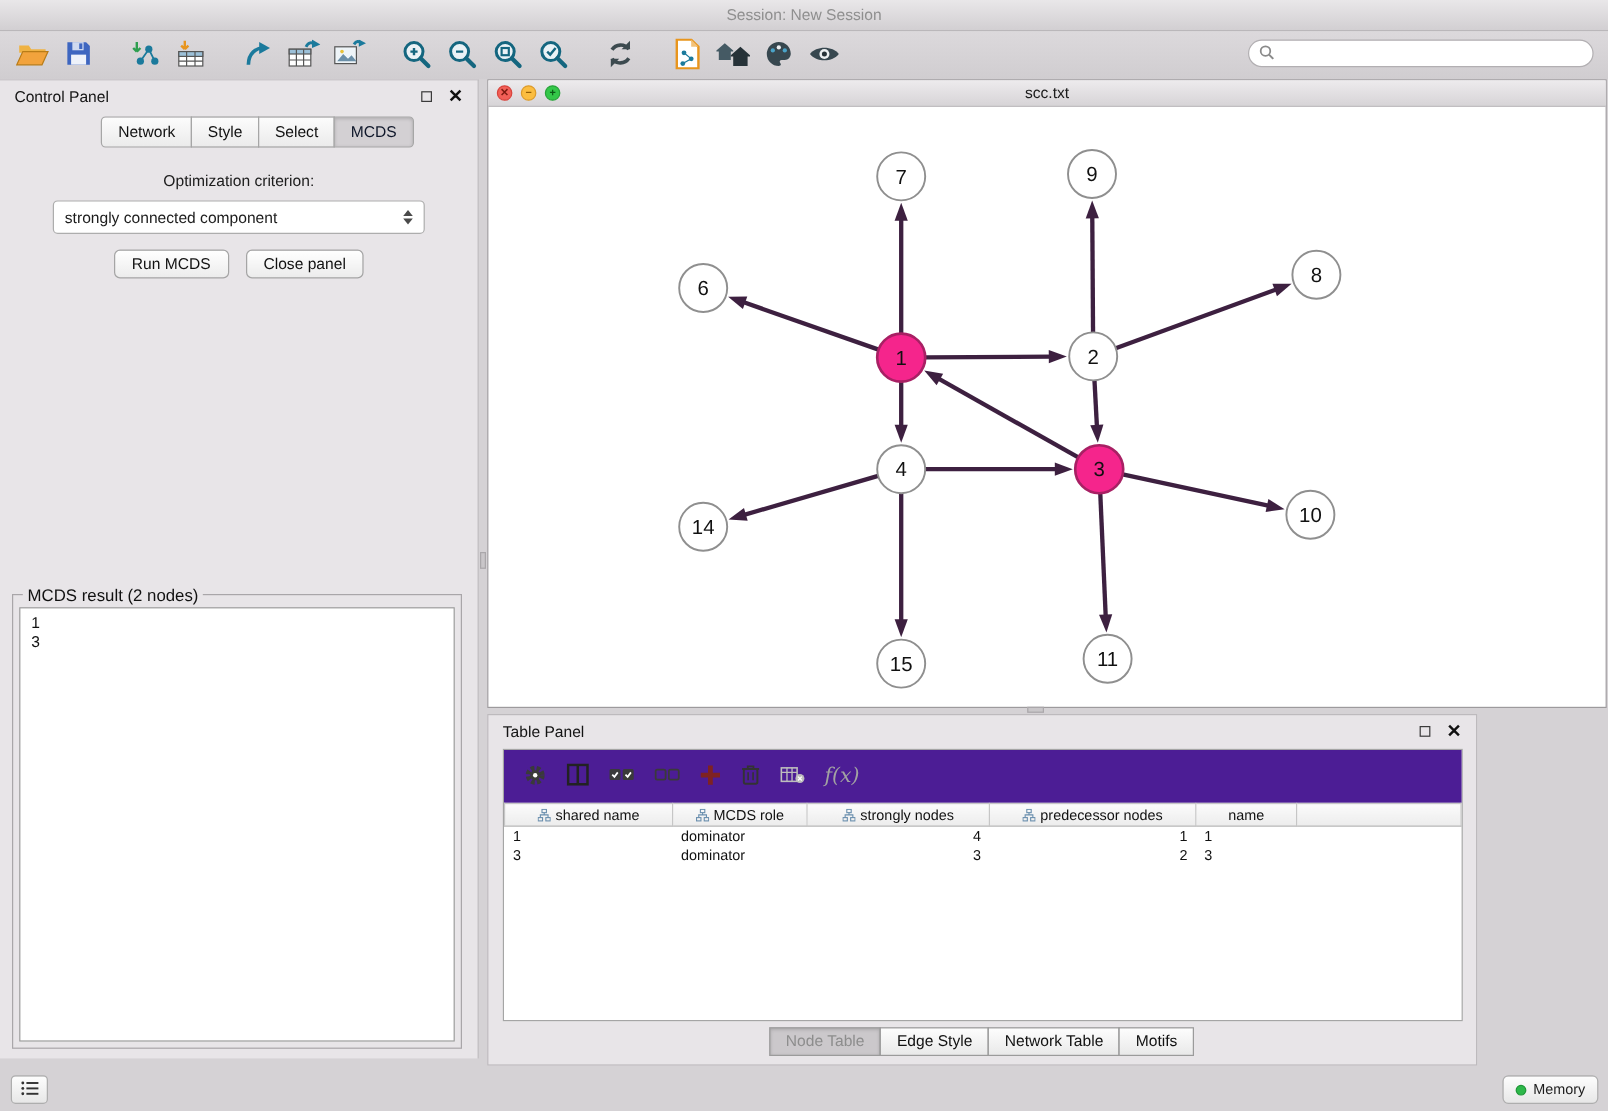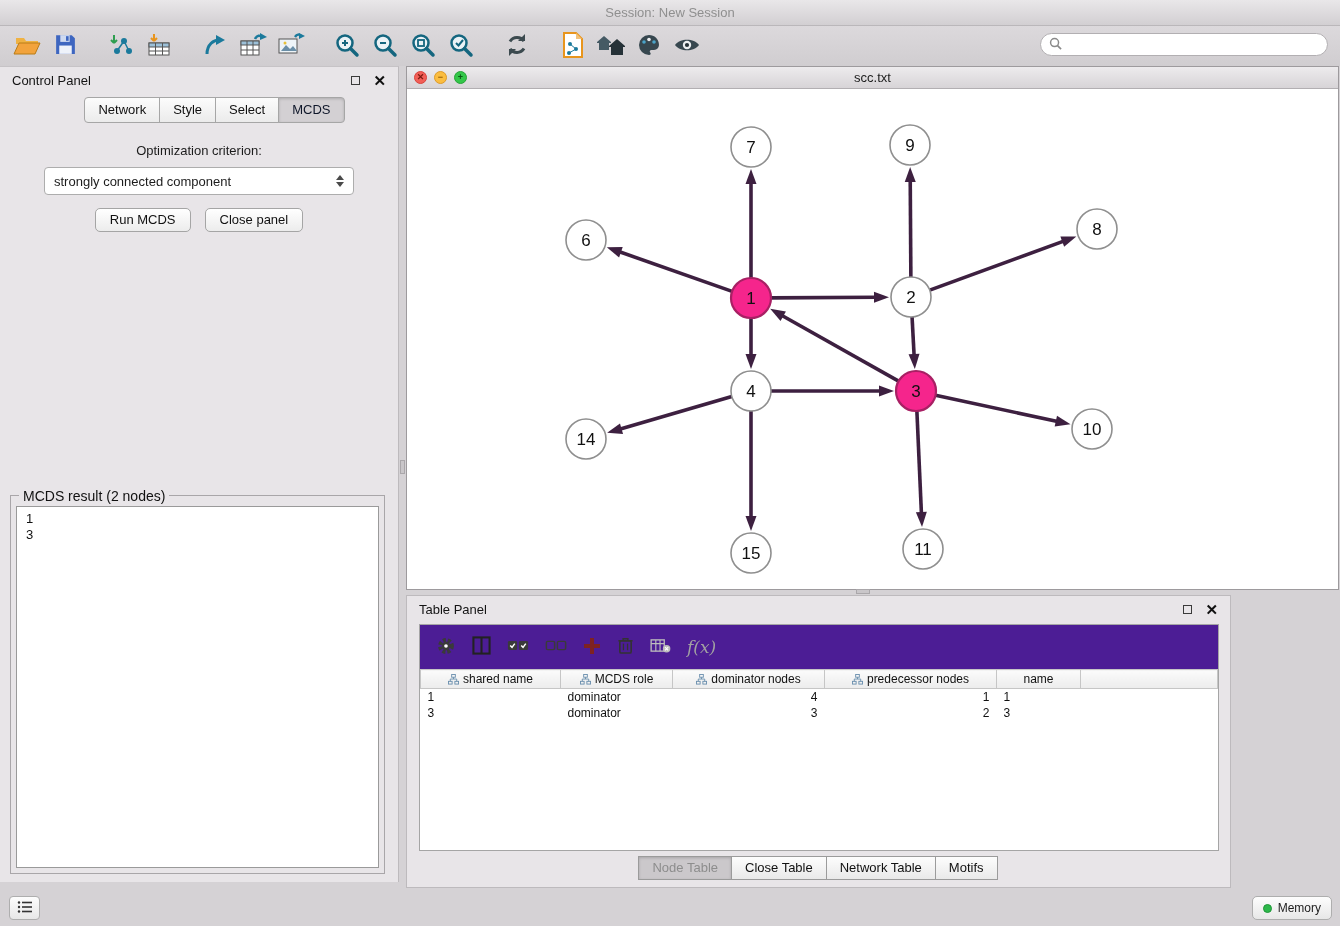--- a/index.html
+++ b/index.html
@@ -474,21 +474,21 @@
               </span>
             </th>
           <th>
               <span class="th-flex">
                 <svg width="11" height="11" viewBox="0 0 12 12">
                   <rect x="4" y="0.5" width="4" height="3" fill="none" stroke="#6a8fae"></rect>
                   <rect x="0.5" y="8" width="4" height="3" fill="none" stroke="#6a8fae"></rect>
                   <rect x="7.5" y="8" width="4" height="3" fill="none" stroke="#6a8fae"></rect>
                   <path d="M6 3.5v2M2.5 8V5.5h7V8" stroke="#6a8fae" fill="none"></path>
                 </svg>
-                <span>dominator nodes</span>
+                <span>strongly nodes</span>
               </span>
             </th>
           <th>
               <span class="th-flex">
                 <svg width="11" height="11" viewBox="0 0 12 12">
                   <rect x="4" y="0.5" width="4" height="3" fill="none" stroke="#6a8fae"></rect>
                   <rect x="0.5" y="8" width="4" height="3" fill="none" stroke="#6a8fae"></rect>
                   <rect x="7.5" y="8" width="4" height="3" fill="none" stroke="#6a8fae"></rect>
                   <path d="M6 3.5v2M2.5 8V5.5h7V8" stroke="#6a8fae" fill="none"></path>
                 </svg>
@@ -518,21 +518,21 @@
           <td class="num">3</td>
           <td class="num">2</td>
           <td>3</td>
           <td></td>
         </tr>
       </tbody>
     </table>
   </div>
   <div class="tp-tabs">
     <div class="tp-tab active">Node Table</div>
-    <div class="tp-tab">Close Table</div>
+    <div class="tp-tab">Edge Style</div>
     <div class="tp-tab">Network Table</div>
     <div class="tp-tab">Motifs</div>
   </div>
 </div>
 
 <div class="status-btn-left">
   <span><svg width="16" height="14" viewBox="0 0 16 14">
         <circle cx="2" cy="2.5" r="1.2" fill="#333"></circle>
         <rect x="5" y="1.7" width="10" height="1.6" fill="#333"></rect>
         <circle cx="2" cy="7" r="1.2" fill="#333"></circle>

